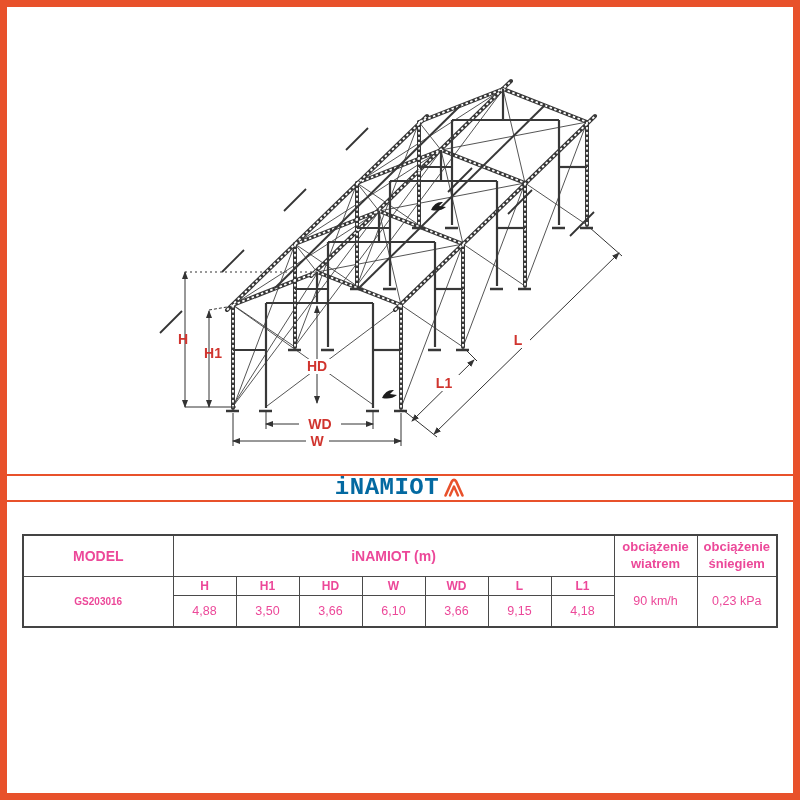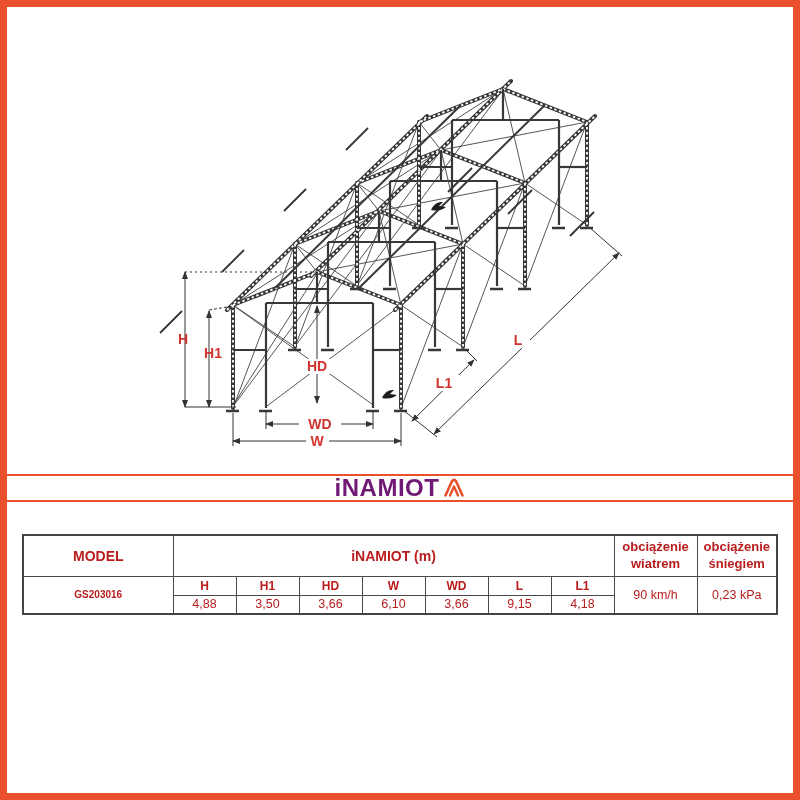--- a/index.html
+++ b/index.html
@@ -5,33 +5,33 @@
   html,body{margin:0;padding:0;background:#fff;}
   .page{position:relative;width:800px;height:800px;background:#ffffff;overflow:hidden;
         font-family:"Liberation Sans",sans-serif;}
   .orange-frame{position:absolute;inset:0;border:7px solid #E8512B;pointer-events:none;z-index:50;}
   .drawing{position:absolute;top:0;left:0;width:800px;height:470px;}
   .logo-line{position:absolute;left:7px;right:7px;height:2px;background:#E8512B;}
   .logo-line.top{top:474px;}
   .logo-line.bottom{top:500px;}
   .logo-band{position:absolute;top:474px;left:0;right:0;height:28px;display:flex;
              align-items:center;justify-content:center;gap:4px;}
-  .logo-text{font-family:Liberation Sans, sans-serif;font-weight:700;font-size:24px;color:#701a75;
+  .logo-text{font-family:Liberation Mono, monospace;font-weight:700;font-size:24px;color:#0369a1;
              letter-spacing:.5px;line-height:1;}
   .logo-icon{display:inline-block;margin-top:2px;}
   .spec-table{position:absolute;top:534px;left:22px;border-collapse:collapse;table-layout:fixed;
-              width:754px;color:#b91c1c;}
+              width:754px;color:#ec4899;}
   .spec-table td{border:1px solid #4a4a4a;text-align:center;vertical-align:middle;padding:0;}
   .spec-table{border:2px solid #444;}
   .hdr{font-weight:700;font-size:14px;}
   .hdr2{font-weight:700;font-size:13px;line-height:1.3;}
   .subhdr{font-weight:700;font-size:12px;}
   .val{font-weight:400;font-size:12.5px;}
   .model-val{font-weight:700;font-size:10px;}
-  .r1{height:41px;} .r2{height:19px;} .r3{height:19px;padding-left:12px;}
+  .r1{height:41px;} .r2{height:19px;} .r3{height:32px;padding-left:12px;}
   svg text.dimlbl{font-family:"Liberation Sans",sans-serif;font-weight:700;font-size:14px;fill:#d0342e;}
 </style>
 </head>
 <body>
 
 <div class="page">
 
   <svg class="drawing" viewBox="0 0 800 470">
     <defs>
       <marker id="arr" markerWidth="9" markerHeight="9" refX="7" refY="3.5" orient="auto-start-reverse">

